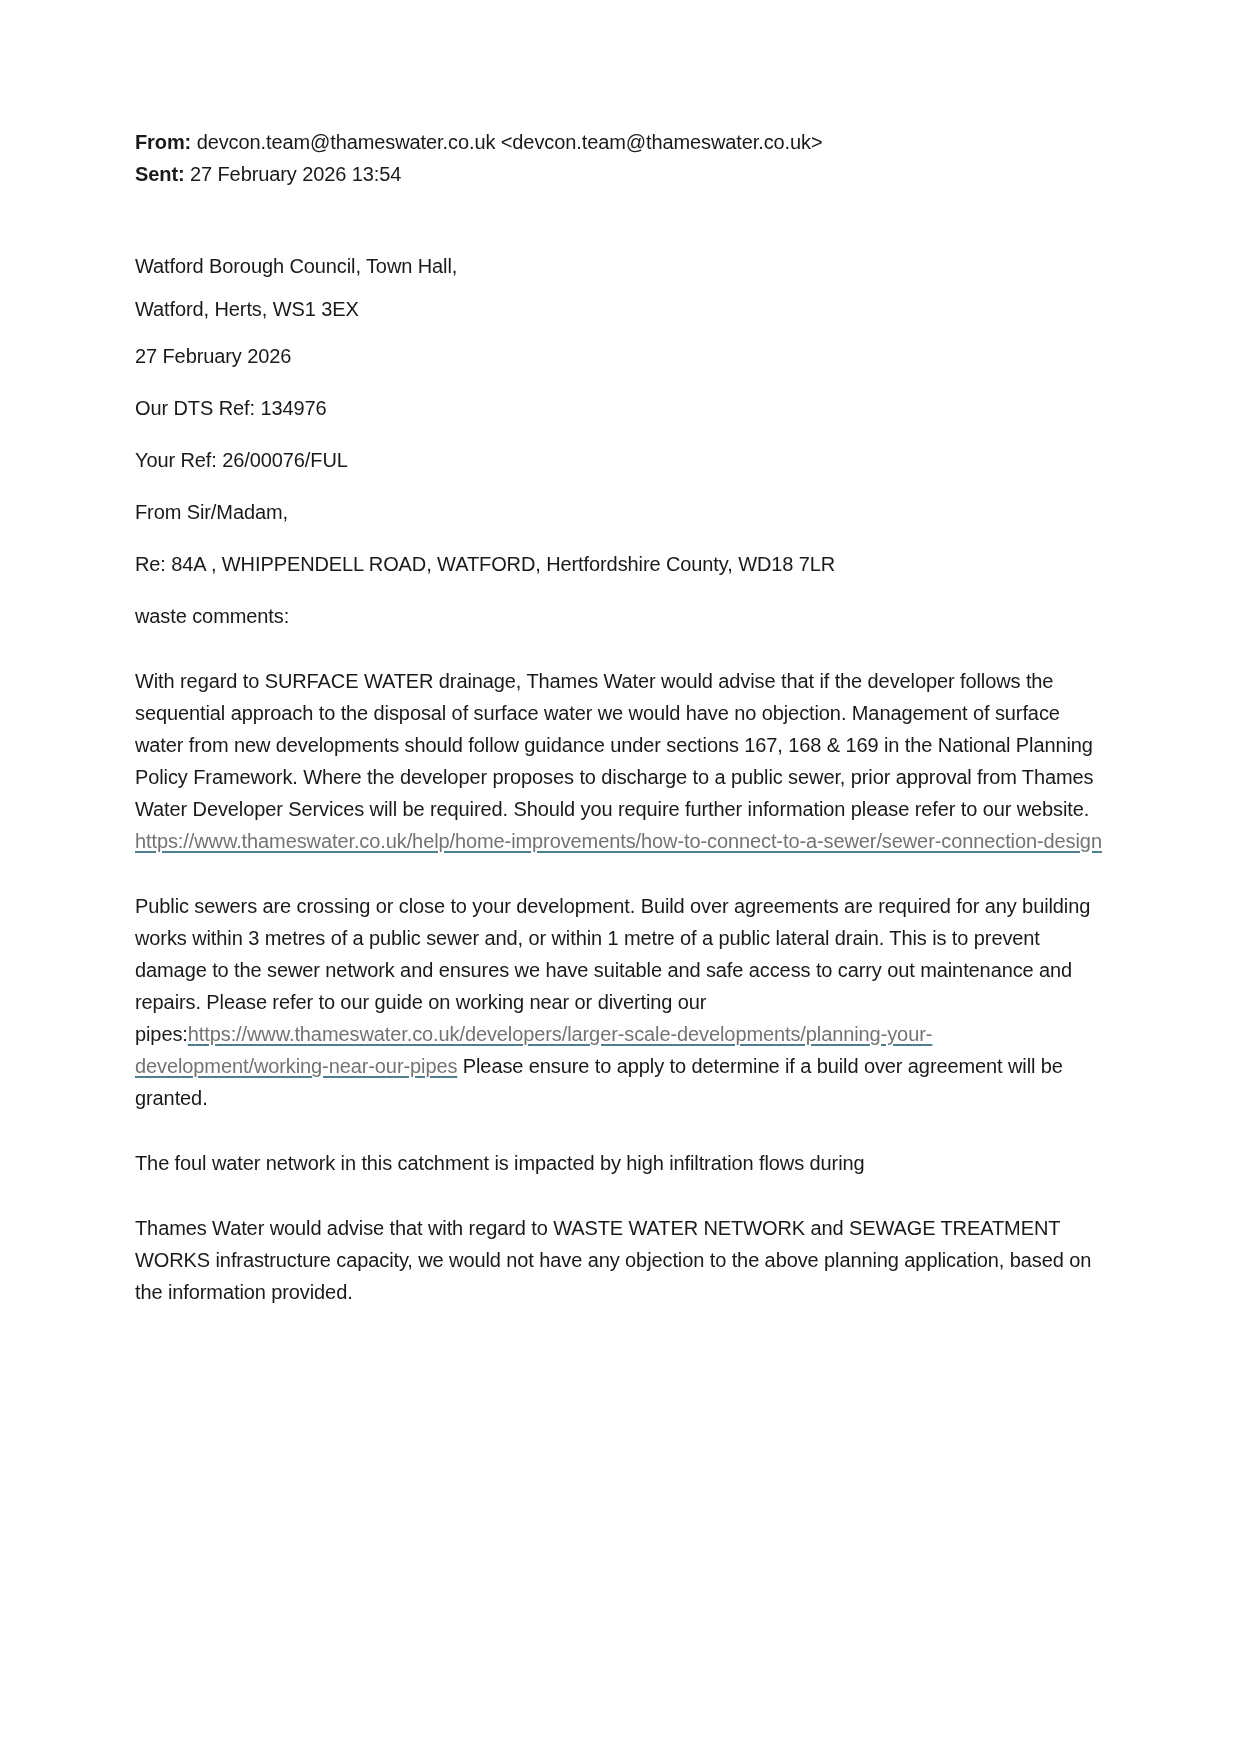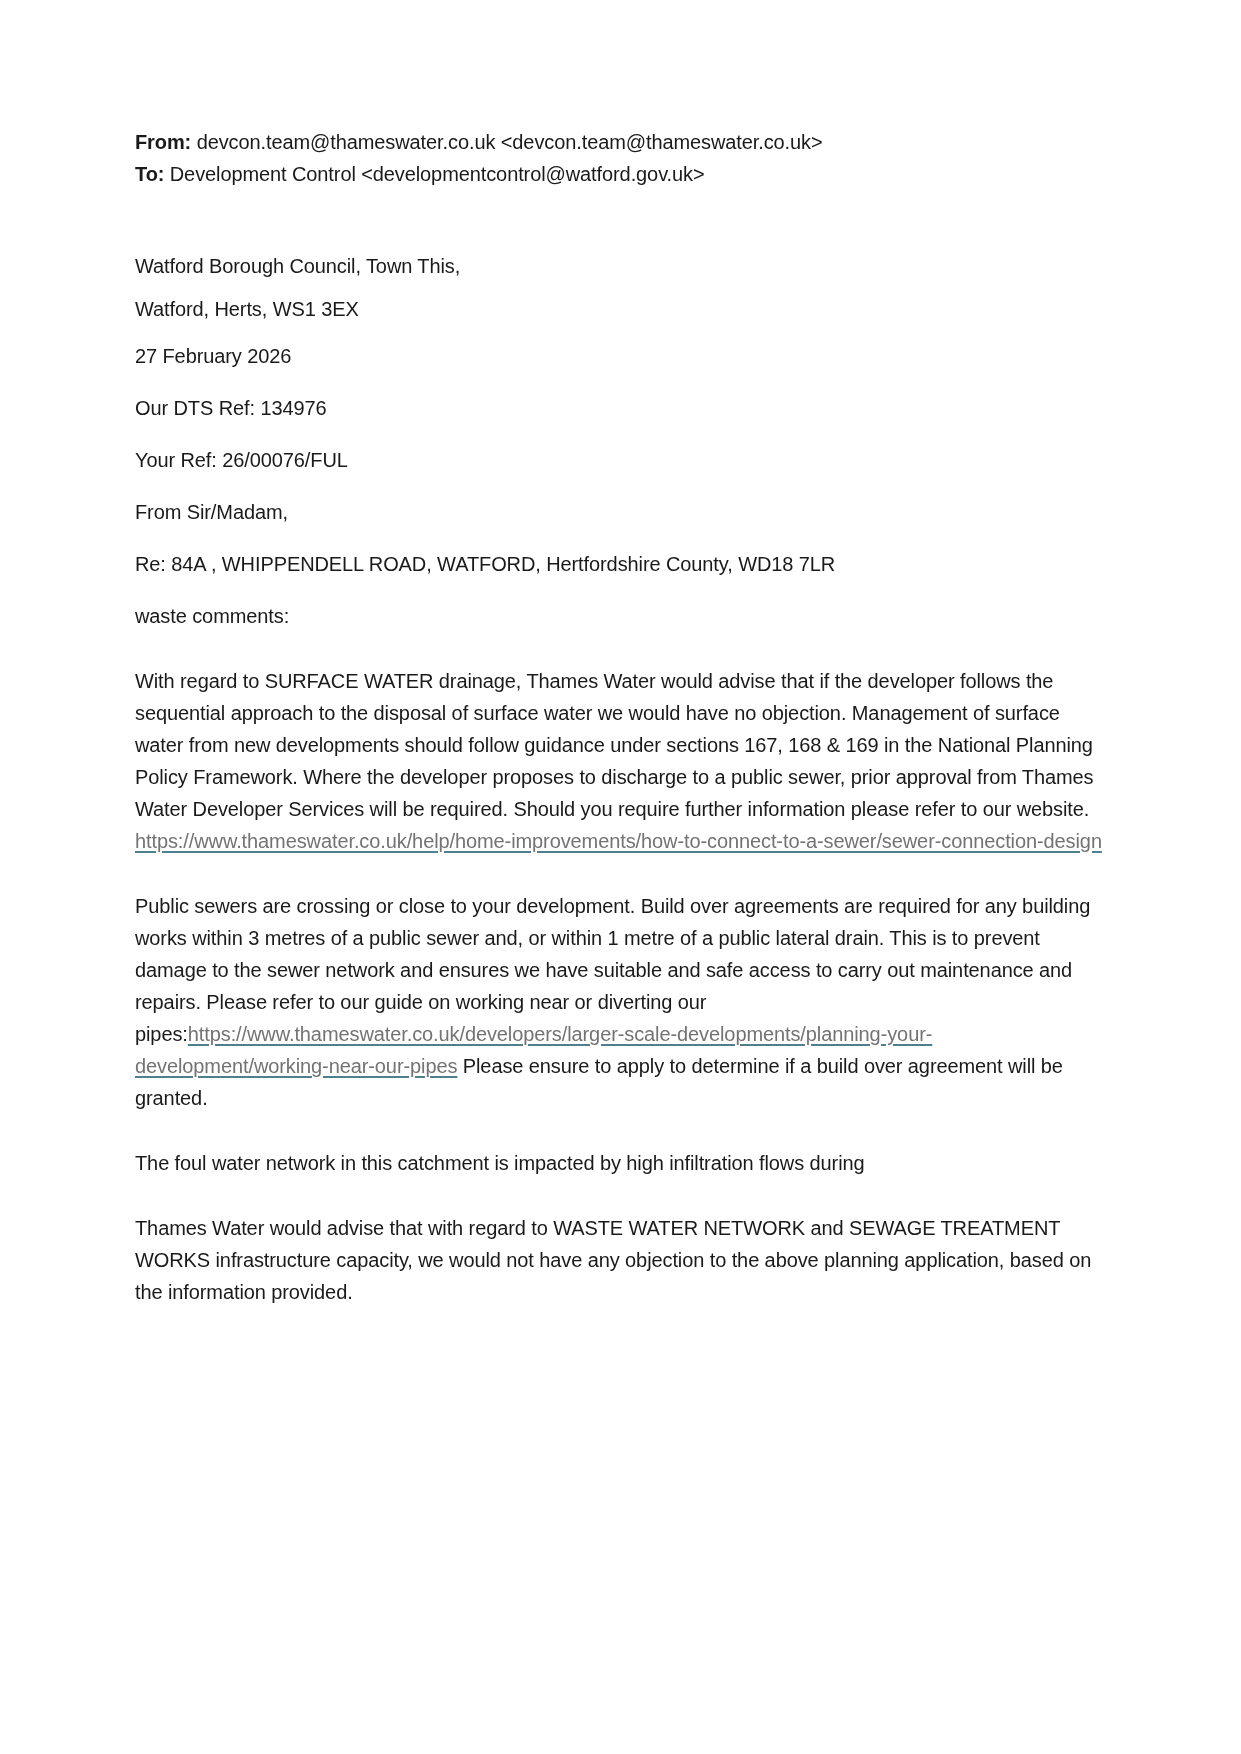--- a/index.html
+++ b/index.html
@@ -36,25 +36,25 @@
     overflow-wrap: break-word;
   }
 </style>
 </head>
 <body>
 
 <div class="page">
 
   <div class="email-header">
     <p class="email-header-field"><span class="field-label">From:</span> <span>devcon.team@thameswater.co.uk &lt;devcon.team@thameswater.co.uk&gt;</span></p>
-    <p class="email-header-field"><span class="field-label">To:</span> <span>Development Control &lt;developmentcontrol@watford.gov.uk&gt;</span></p>
+    <p class="email-header-field"><span class="field-label">Sent:</span> <span>27 February 2026 13:54</span></p>
   </div>
 
   <div class="address-block">
-    <div class="address-line">Watford Borough Council, Town This,</div>
+    <div class="address-line">Watford Borough Council, Town Hall,</div>
     <div class="address-line">Watford, Herts, WS1 3EX</div>
   </div>
 
   <p class="meta-line">27 February 2026</p>
   <p class="meta-line">Our DTS Ref: 134976</p>
   <p class="meta-line">Your Ref: 26/00076/FUL</p>
   <p class="meta-line">From Sir/Madam,</p>
   <p class="meta-line">Re: 84A , WHIPPENDELL ROAD, WATFORD, Hertfordshire County, WD18 7LR</p>
   <p class="meta-line">waste comments:</p>
 

